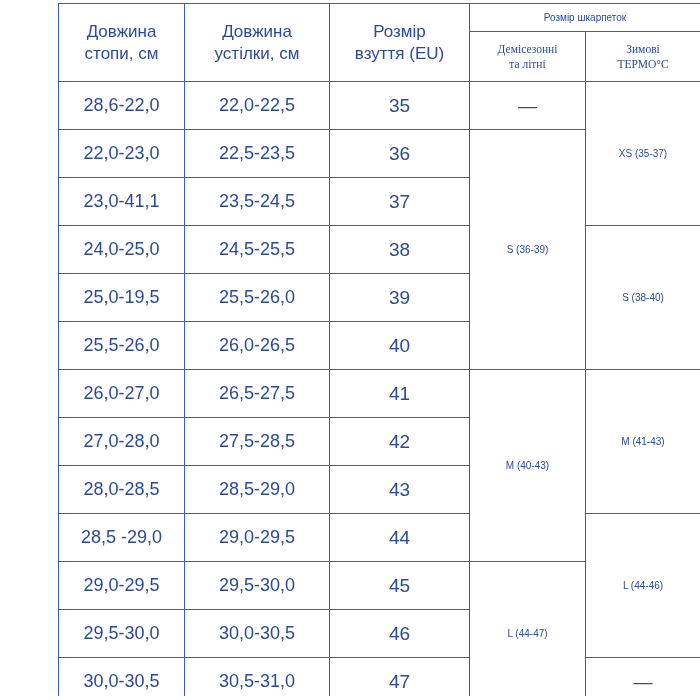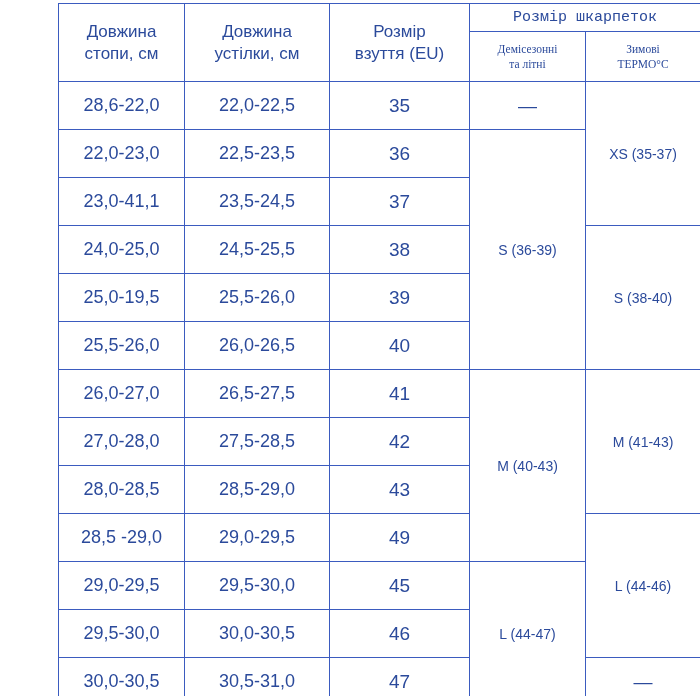--- a/index.html
+++ b/index.html
@@ -43,40 +43,39 @@
   col.c4 { width: 116px; }
   col.c5 { width: 115px; }
 
   .hdr-main {
     font-size: 17px;
     font-weight: bold;
     line-height: 1.25;
     height: 76px;
   }
   .hdr-sock-group {
-    font-size: 15px;
+    font-size: 10px;
     font-weight: normal;
     height: 27px;
-    font-family: Liberation Mono, monospace;
   }
   .hdr-sock-sub {
     font-size: 11.5px;
     line-height: 1.3;
     height: 49px;
     font-family: Liberation Serif, serif;
   }
   .data-cell {
     font-size: 18px;
     height: 47px;
   }
   .eu-cell {
     font-size: 19px;
   }
   .span-cell {
-    font-size: 14px;
+    font-size: 10px;
   }
   .dash {
     font-size: 19px;
     letter-spacing: 0;
   }
 </style>
 </head>
 <body>
 
 <div class="sheet">
@@ -163,21 +162,21 @@
           <td class="data-cell eu-cell">42</td>
         </tr>
         <tr>
           <td class="data-cell">28,0-28,5</td>
           <td class="data-cell">28,5-29,0</td>
           <td class="data-cell eu-cell">43</td>
         </tr>
         <tr>
           <td class="data-cell">28,5 -29,0</td>
           <td class="data-cell">29,0-29,5</td>
-          <td class="data-cell eu-cell">49</td>
+          <td class="data-cell eu-cell">44</td>
           <td class="data-cell span-cell" rowspan="3">L (44-46)</td>
         </tr>
         <tr>
           <td class="data-cell">29,0-29,5</td>
           <td class="data-cell">29,5-30,0</td>
           <td class="data-cell eu-cell">45</td>
           <td class="data-cell span-cell" rowspan="4">L (44-47)</td>
         </tr>
         <tr>
           <td class="data-cell">29,5-30,0</td>

